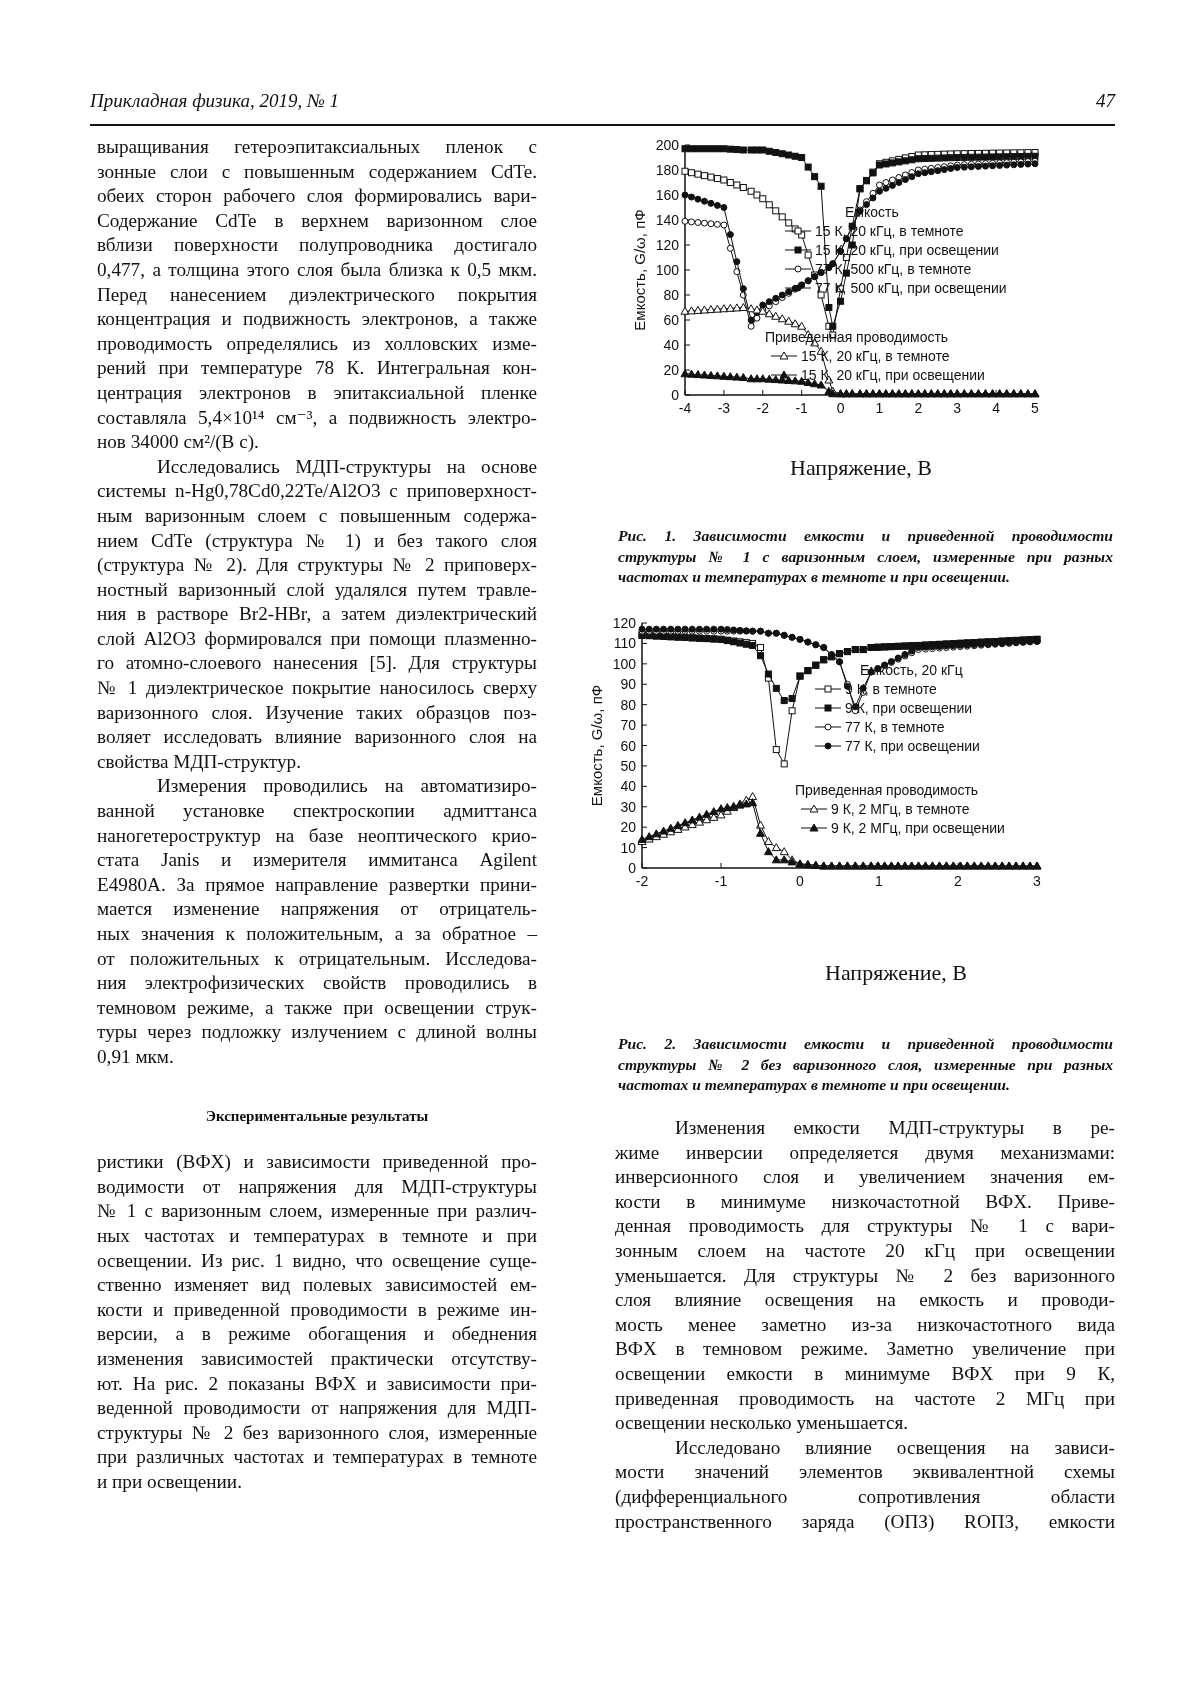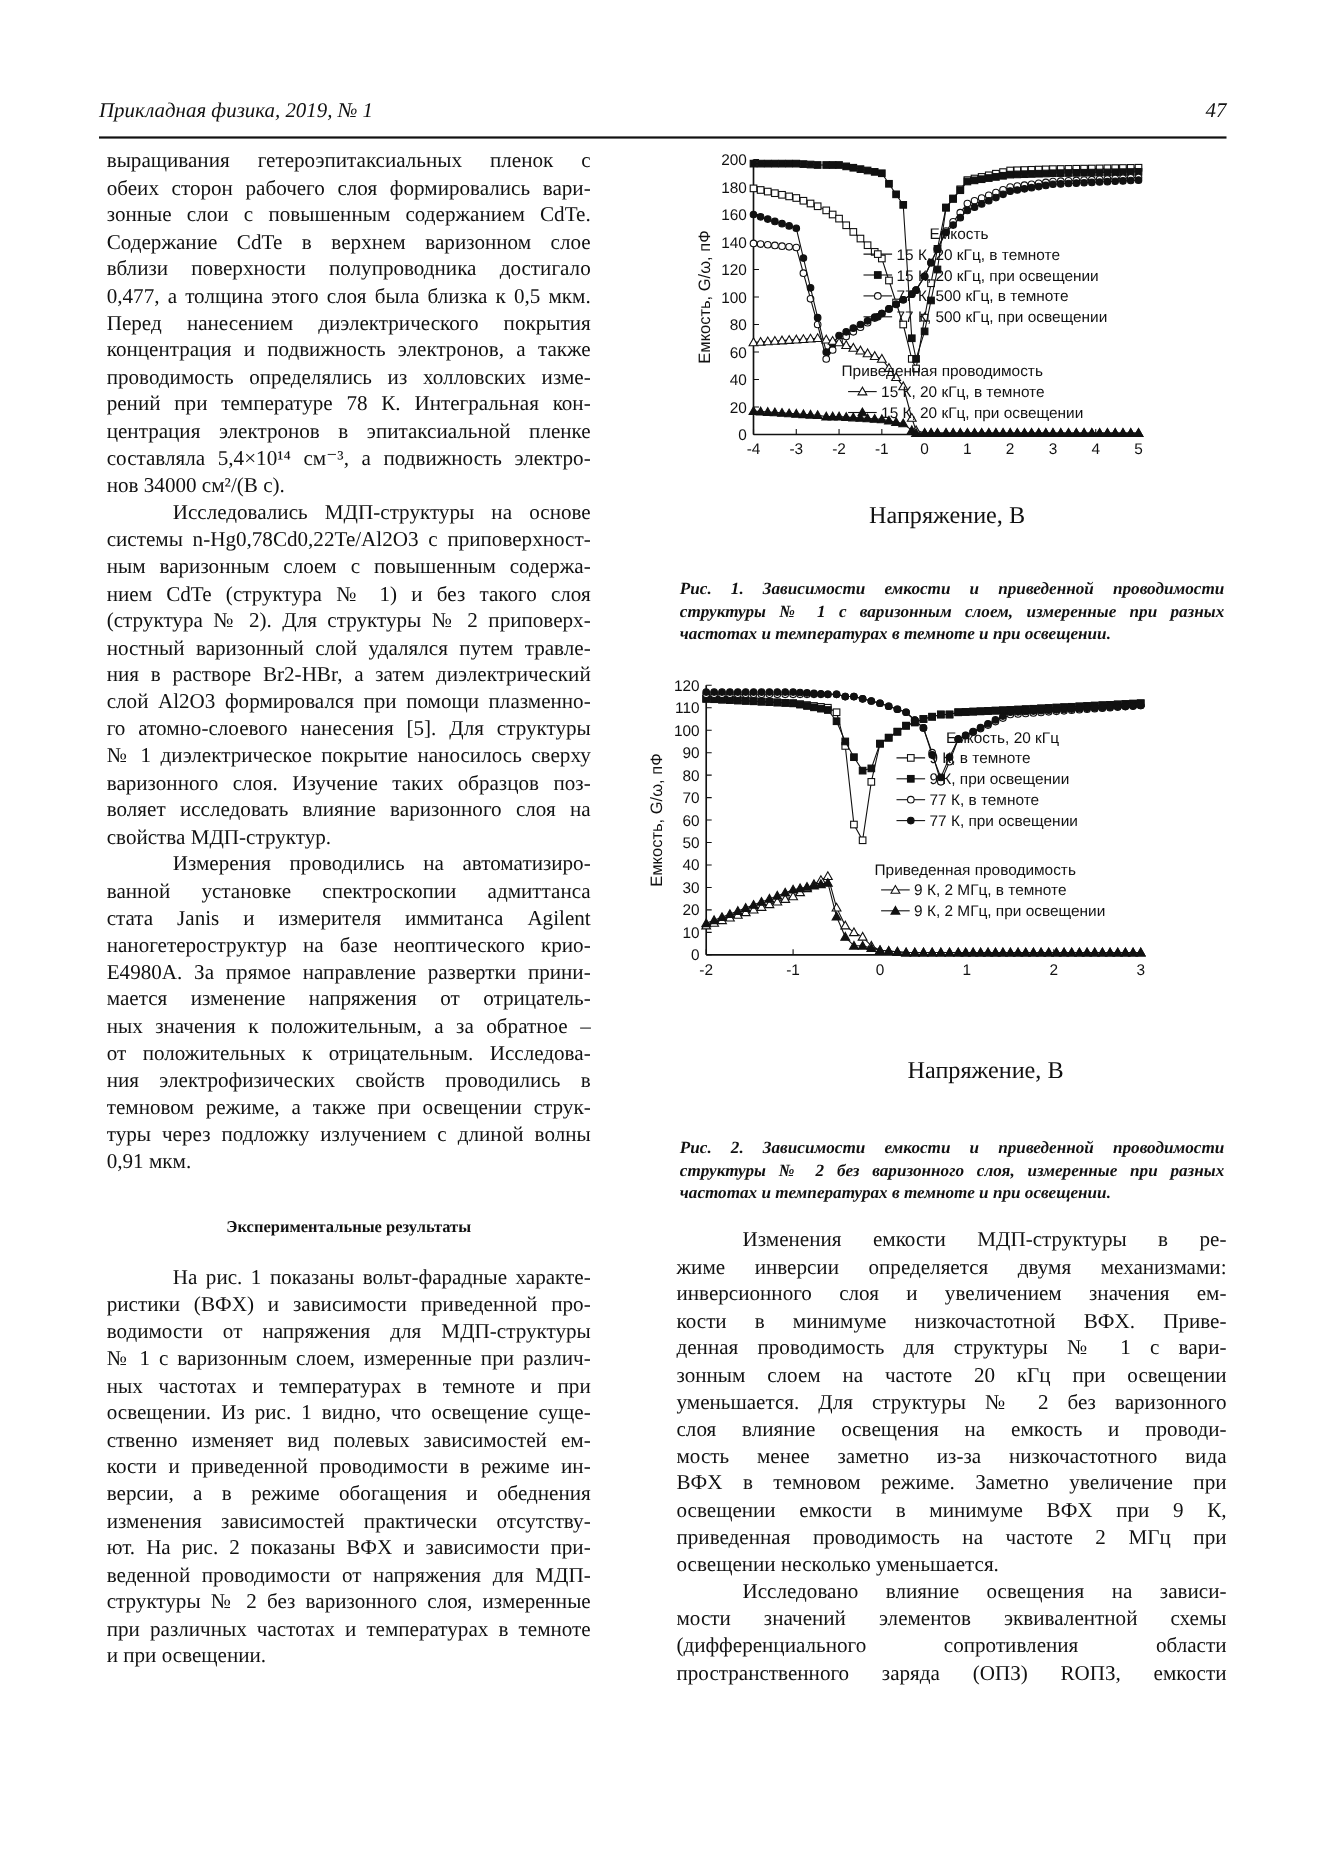--- a/index.html
+++ b/index.html
@@ -24,22 +24,22 @@
 
 <div class="header">
   <span class="journal">Прикладная физика, 2019, № 1</span>
   <span class="pageno">47</span>
 </div>
 <div class="rule"></div>
 
 <div class="col col-left">
   <div id="p1">
       <div class="just">выращивания гетероэпитаксиальных пленок с</div>
+      <div class="just">зонные слои с повышенным содержанием CdTe.</div>
       <div class="just">обеих сторон рабочего слоя формировались вари-</div>
-      <div class="just">зонные слои с повышенным содержанием CdTe.</div>
       <div class="just">Содержание CdTe в верхнем варизонном слое</div>
       <div class="just">вблизи поверхности полупроводника достигало</div>
       <div class="just">0,477, а толщина этого слоя была близка к 0,5 мкм.</div>
       <div class="just">Перед нанесением диэлектрического покрытия</div>
       <div class="just">концентрация и подвижность электронов, а также</div>
       <div class="just">проводимость определялись из холловских изме-</div>
       <div class="just">рений при температуре 78 К. Интегральная кон-</div>
       <div class="just">центрация электронов в эпитаксиальной пленке</div>
       <div class="just">составляла 5,4×10¹⁴ см⁻³, а подвижность электро-</div>
       <div class="">нов 34000 см²/(В с).</div>
@@ -55,34 +55,33 @@
       <div class="just">слой Al2O3 формировался при помощи плазменно-</div>
       <div class="just">го атомно-слоевого нанесения [5]. Для структуры</div>
       <div class="just">№ 1 диэлектрическое покрытие наносилось сверху</div>
       <div class="just">варизонного слоя. Изучение таких образцов поз-</div>
       <div class="just">воляет исследовать влияние варизонного слоя на</div>
       <div class="">свойства МДП-структур.</div>
     </div>
   <div id="p3">
       <div class="just" style="text-indent: 60px;">Измерения проводились на автоматизиро-</div>
       <div class="just">ванной установке спектроскопии адмиттанса</div>
+      <div class="just">наногетероструктур на базе неоптического крио-</div>
       <div class="just">стата Janis и измерителя иммитанса Agilent</div>
-      <div class="just">наногетероструктур на базе неоптического крио-</div>
       <div class="just">E4980A. За прямое направление развертки прини-</div>
       <div class="just">мается изменение напряжения от отрицатель-</div>
       <div class="just">ных значения к положительным, а за обратное –</div>
       <div class="just">от положительных к отрицательным. Исследова-</div>
       <div class="just">ния электрофизических свойств проводились в</div>
       <div class="just">темновом режиме, а также при освещении струк-</div>
       <div class="just">туры через подложку излучением с длиной волны</div>
       <div class="">0,91 мкм.</div>
     </div>
   <p class="heading">Экспериментальные результаты</p>
   <div id="p4">
-      <div class="just" style="text-indent: 60px;">На рис. 1 показаны вольт-фарадные характе-</div>
       <div class="just">ристики (ВФХ) и зависимости приведенной про-</div>
       <div class="just">водимости от напряжения для МДП-структуры</div>
       <div class="just">№ 1 с варизонным слоем, измеренные при различ-</div>
       <div class="just">ных частотах и температурах в темноте и при</div>
       <div class="just">освещении. Из рис. 1 видно, что освещение суще-</div>
       <div class="just">ственно изменяет вид полевых зависимостей ем-</div>
       <div class="just">кости и приведенной проводимости в режиме ин-</div>
       <div class="just">версии, а в режиме обогащения и обеднения</div>
       <div class="just">изменения зависимостей практически отсутству-</div>
       <div class="just">ют. На рис. 2 показаны ВФХ и зависимости при-</div>

